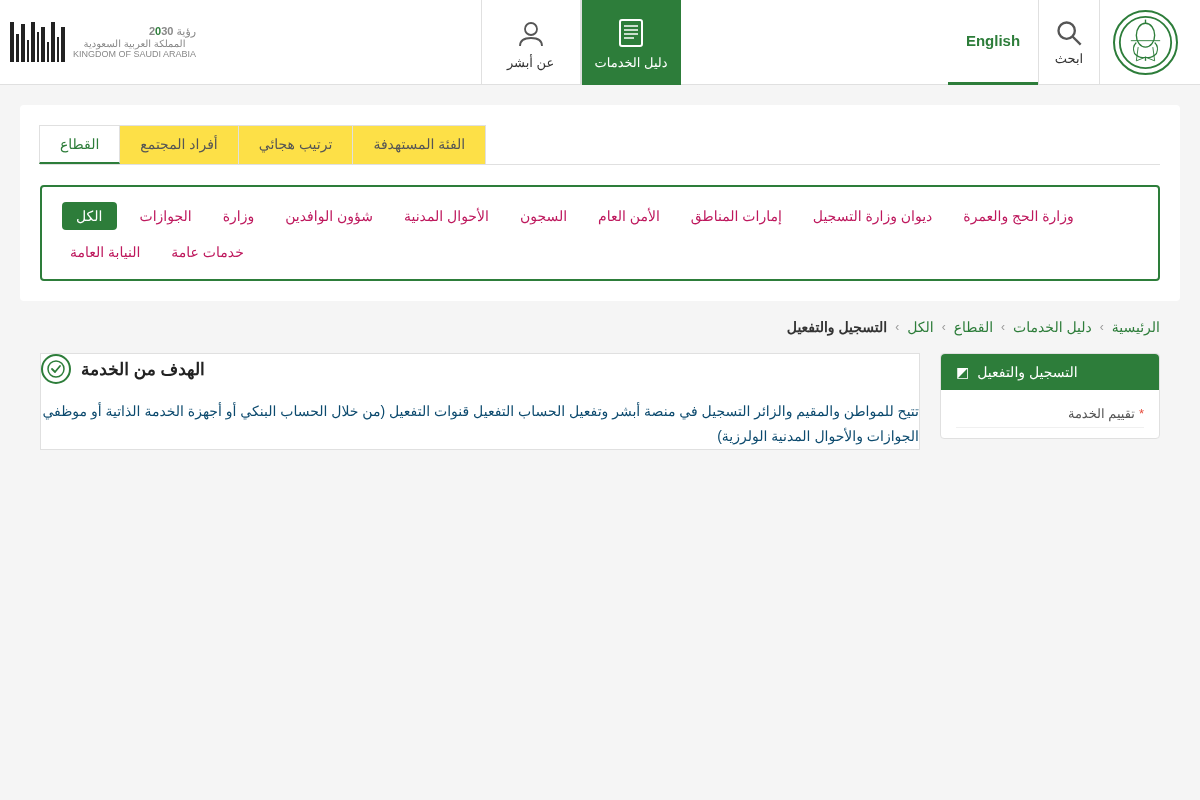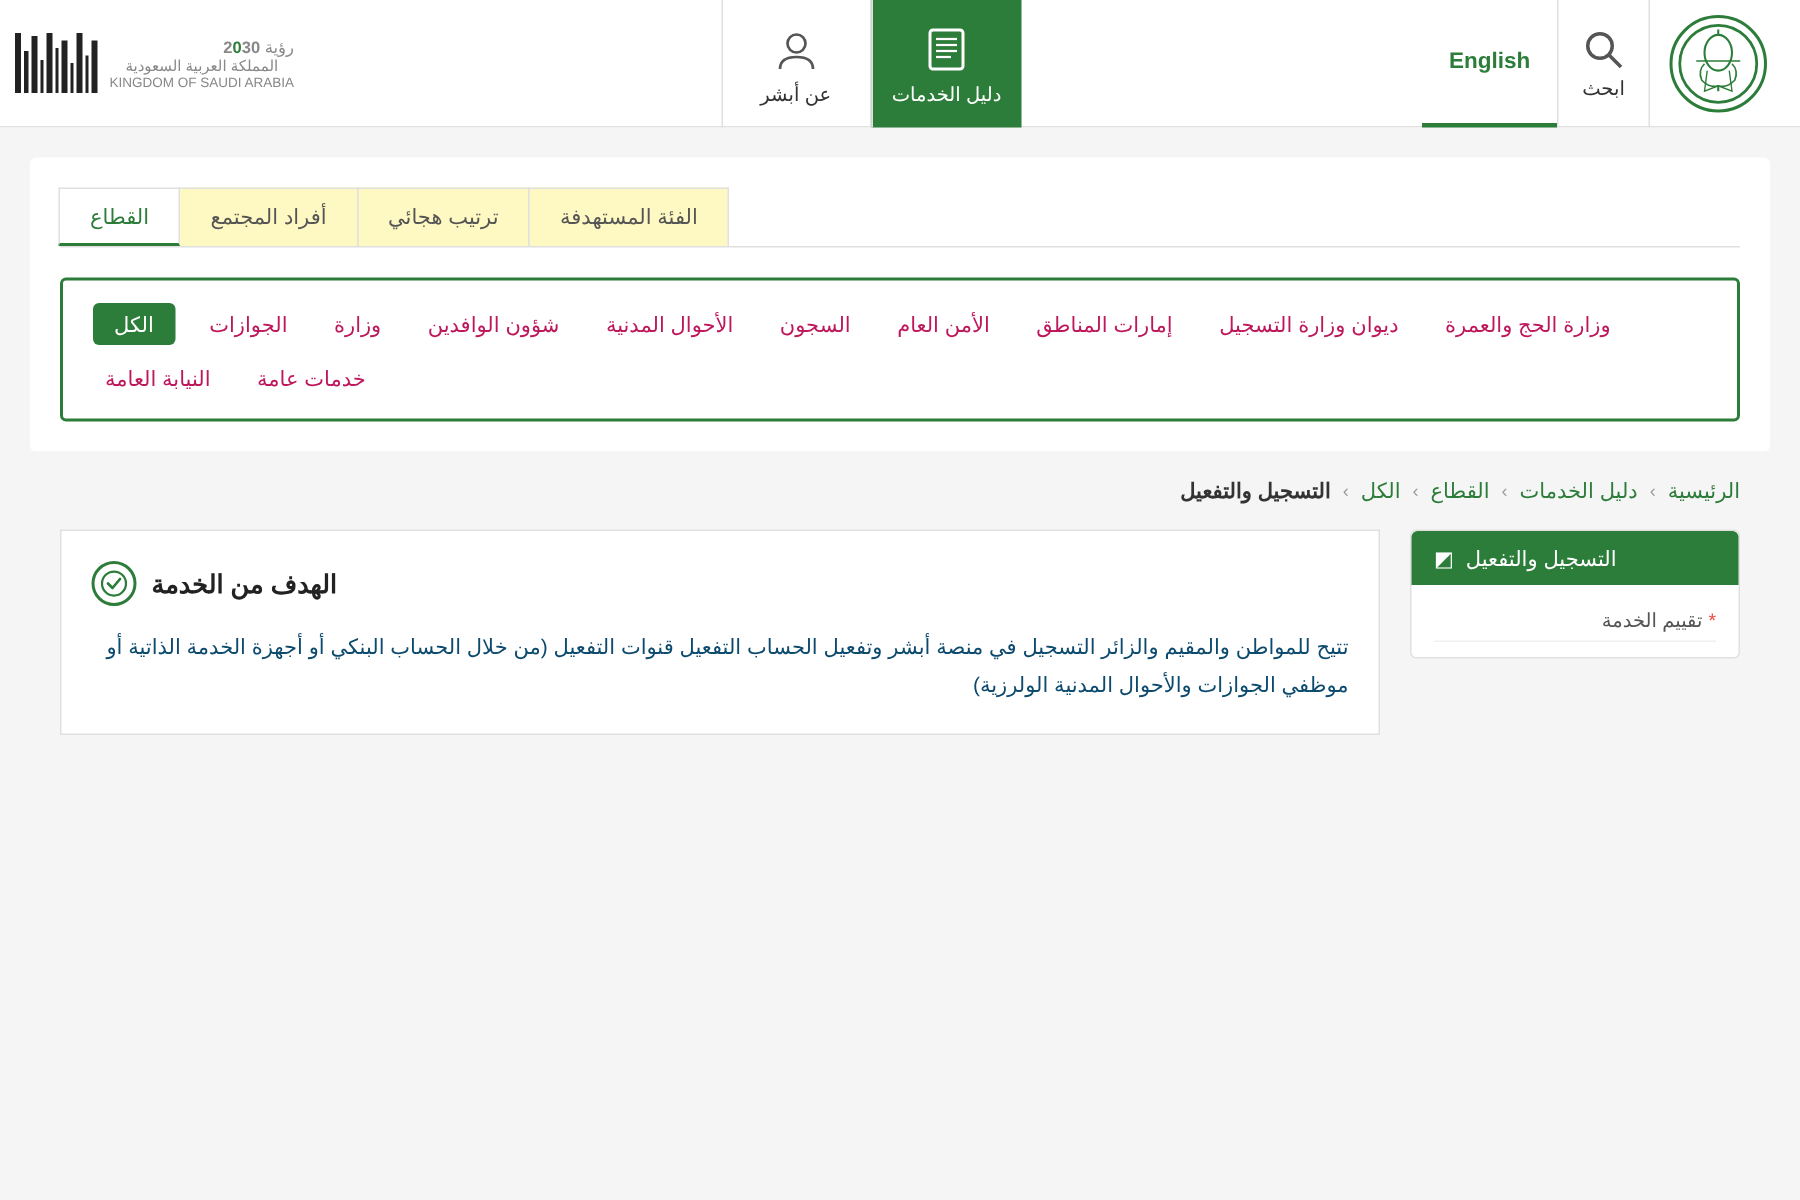--- a/index.html
+++ b/index.html
@@ -149,21 +149,21 @@
       margin-bottom: 20px;
       border-bottom: 1px solid #e0e0e0;
     }
     .filter-tab {
       padding: 10px 20px;
       cursor: pointer;
       font-size: 14px;
       color: #555;
       border: 1px solid #e0e0e0;
       border-bottom: none;
-      background: #fef9c3;
+      background: #fde047;
       margin-left: -1px;
     }
     .filter-tab.active {
       background: #fff;
       color: #2d7d3a;
       border-bottom: 2px solid #2d7d3a;
     }
 
     
     .category-section {
@@ -260,21 +260,20 @@
     }
     .sidebar-sub-label .star {
       color: #e74c3c;
     }
 
     .service-main {
       flex: 1;
       background: #fff;
       border-radius: 0;
       border: 1px solid #e0e0e0;
-      padding: 20px;
     }
     .service-title-row {
       display: flex;
       align-items: center;
       justify-content: flex-end;
       gap: 10px;
       margin-bottom: 15px;
     }
     .service-title-text {
       font-size: 17px;

